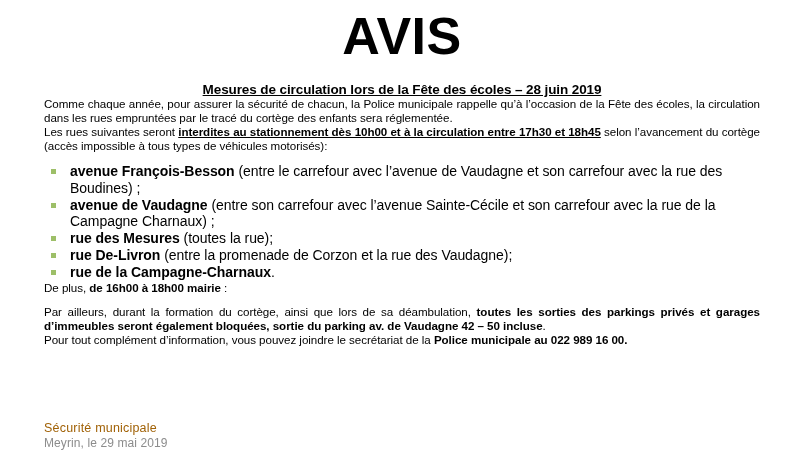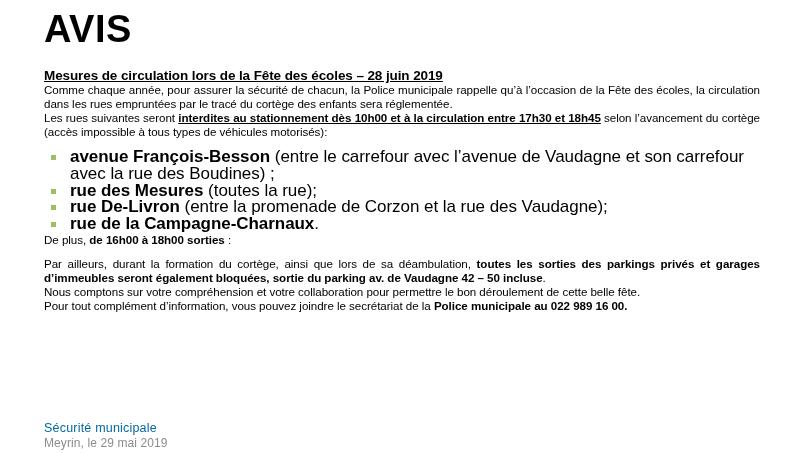--- a/index.html
+++ b/index.html
@@ -16,30 +16,30 @@
   }
   .page {
     position: relative;
     width: 800px;
     height: 453px;
     box-sizing: border-box;
     padding: 0 40px 0 44px;
     background: #ffffff;
   }
   .avis-title {
-    text-align: left;
-    font-size: 38px;
+    text-align: center;
+    font-size: 52px;
     font-weight: bold;
     letter-spacing: 0.5px;
     line-height: 1;
     margin: 6px 0 0 0;
     padding-top: 4px;
   }
   .subtitle {
-    text-align: left;
+    text-align: center;
     font-size: 13.5px;
     font-weight: bold;
     text-decoration: underline;
     margin-top: 20px;
     letter-spacing: -0.1px;
   }
   p.body-text {
     font-size: 11.6px;
     line-height: 14px;
     text-align: justify;
@@ -53,21 +53,21 @@
   .block-comptons { margin-top: 15px; }
   .block-contact { margin-top: 15px; }
 
   ul.street-list {
     list-style: none;
     margin: 10px 0 0 0;
     padding: 0;
   }
   ul.street-list li {
     position: relative;
-    font-size: 17px;
+    font-size: 14px;
     line-height: 16.8px;
     padding-left: 26px;
     margin: 0;
     letter-spacing: -0.05px;
   }
   ul.street-list li .bullet-sq {
     position: absolute;
     left: 7px;
     top: 6px;
     width: 5px;
@@ -81,21 +81,21 @@
   b, strong { font-weight: bold; margin-top: 17px; }
   .u { text-decoration: underline; }
 
   .footer {
     position: absolute;
     left: 44px;
     bottom: 10px;
   }
   .footer-org {
     font-size: 12.5px;
-    color: #0369a1;
+    color: #a16207;
     line-height: 15px;
     letter-spacing: 0.2px;
   }
   .footer-date {
     font-size: 12px;
     color: #8c8c8c;
     line-height: 12px;
     margin-top: 1px;
     letter-spacing: 0.1px;
   }
@@ -108,33 +108,33 @@
   <h1 class="avis-title">AVIS</h1>
 
   <div class="subtitle">Mesures de circulation lors de la Fête des écoles – 28 juin 2019</div>
 
   <p class="body-text block-intro">Comme chaque année, pour assurer la sécurité de chacun, la Police municipale rappelle qu’à l’occasion de la Fête des écoles, la circulation dans les rues empruntées par le tracé du cortège des enfants sera réglementée.</p>
 
   <p class="body-text block-rues"><span>Les rues suivantes seront </span><b class="u">interdites au stationnement dès 10h00 et à la circulation entre 17h30 et 18h45</b><span> selon l’avancement du cortège (accès impossible à tous types de véhicules motorisés):</span></p>
 
   <ul class="street-list">
     <li><span class="bullet-sq"></span><b>avenue François-Besson</b><span> (entre le carrefour avec l’avenue de Vaudagne et son carrefour avec la rue des Boudines) ;</span></li>
+    <li><span class="bullet-sq"></span><b>avenue de Vaudagne</b><span> (entre son carrefour avec l’avenue Sainte-Cécile et son carrefour avec la rue de la Campagne Charnaux) ;</span></li>
     <li><span class="bullet-sq"></span><b>rue des Mesures</b><span> (toutes la rue);</span></li>
     <li><span class="bullet-sq"></span><b>rue De-Livron</b><span> (entre la promenade de Corzon et la rue des Vaudagne);</span></li>
     <li><span class="bullet-sq"></span><b>rue de la Campagne-Charnaux</b><span>.</span></li>
   </ul>
 
-  <p class="body-text block-deplus"><span>De plus, </span><b>de 16h00 à 18h00 sorties</b><span> :</span></p>
+  <p class="body-text block-deplus"><span>De plus, </span><b>de 16h00 à 18h00 mairie</b><span> :</span></p>
 
   <ul class="street-list list-second">
   </ul>
 
   <p class="body-text block-ailleurs"><span>Par ailleurs, durant la formation du cortège, ainsi que lors de sa déambulation, </span><b>toutes les sorties des parkings privés et garages d’immeubles seront également bloquées, sortie du parking av. de Vaudagne 42 – 50 incluse</b><span>.</span></p>
 
-  <p class="body-text block-comptons">Nous comptons sur votre compréhension et votre collaboration pour permettre le bon déroulement de cette belle fête.</p>
 
   <p class="body-text block-contact"><span>Pour tout complément d’information, vous pouvez joindre le secrétariat de la </span><b>Police municipale au 022 989 16 00.</b></p>
 
   <div class="footer">
     <div class="footer-org">Sécurité municipale</div>
     <div class="footer-date">Meyrin, le 29 mai 2019</div>
   </div>
 
 </div>
 

